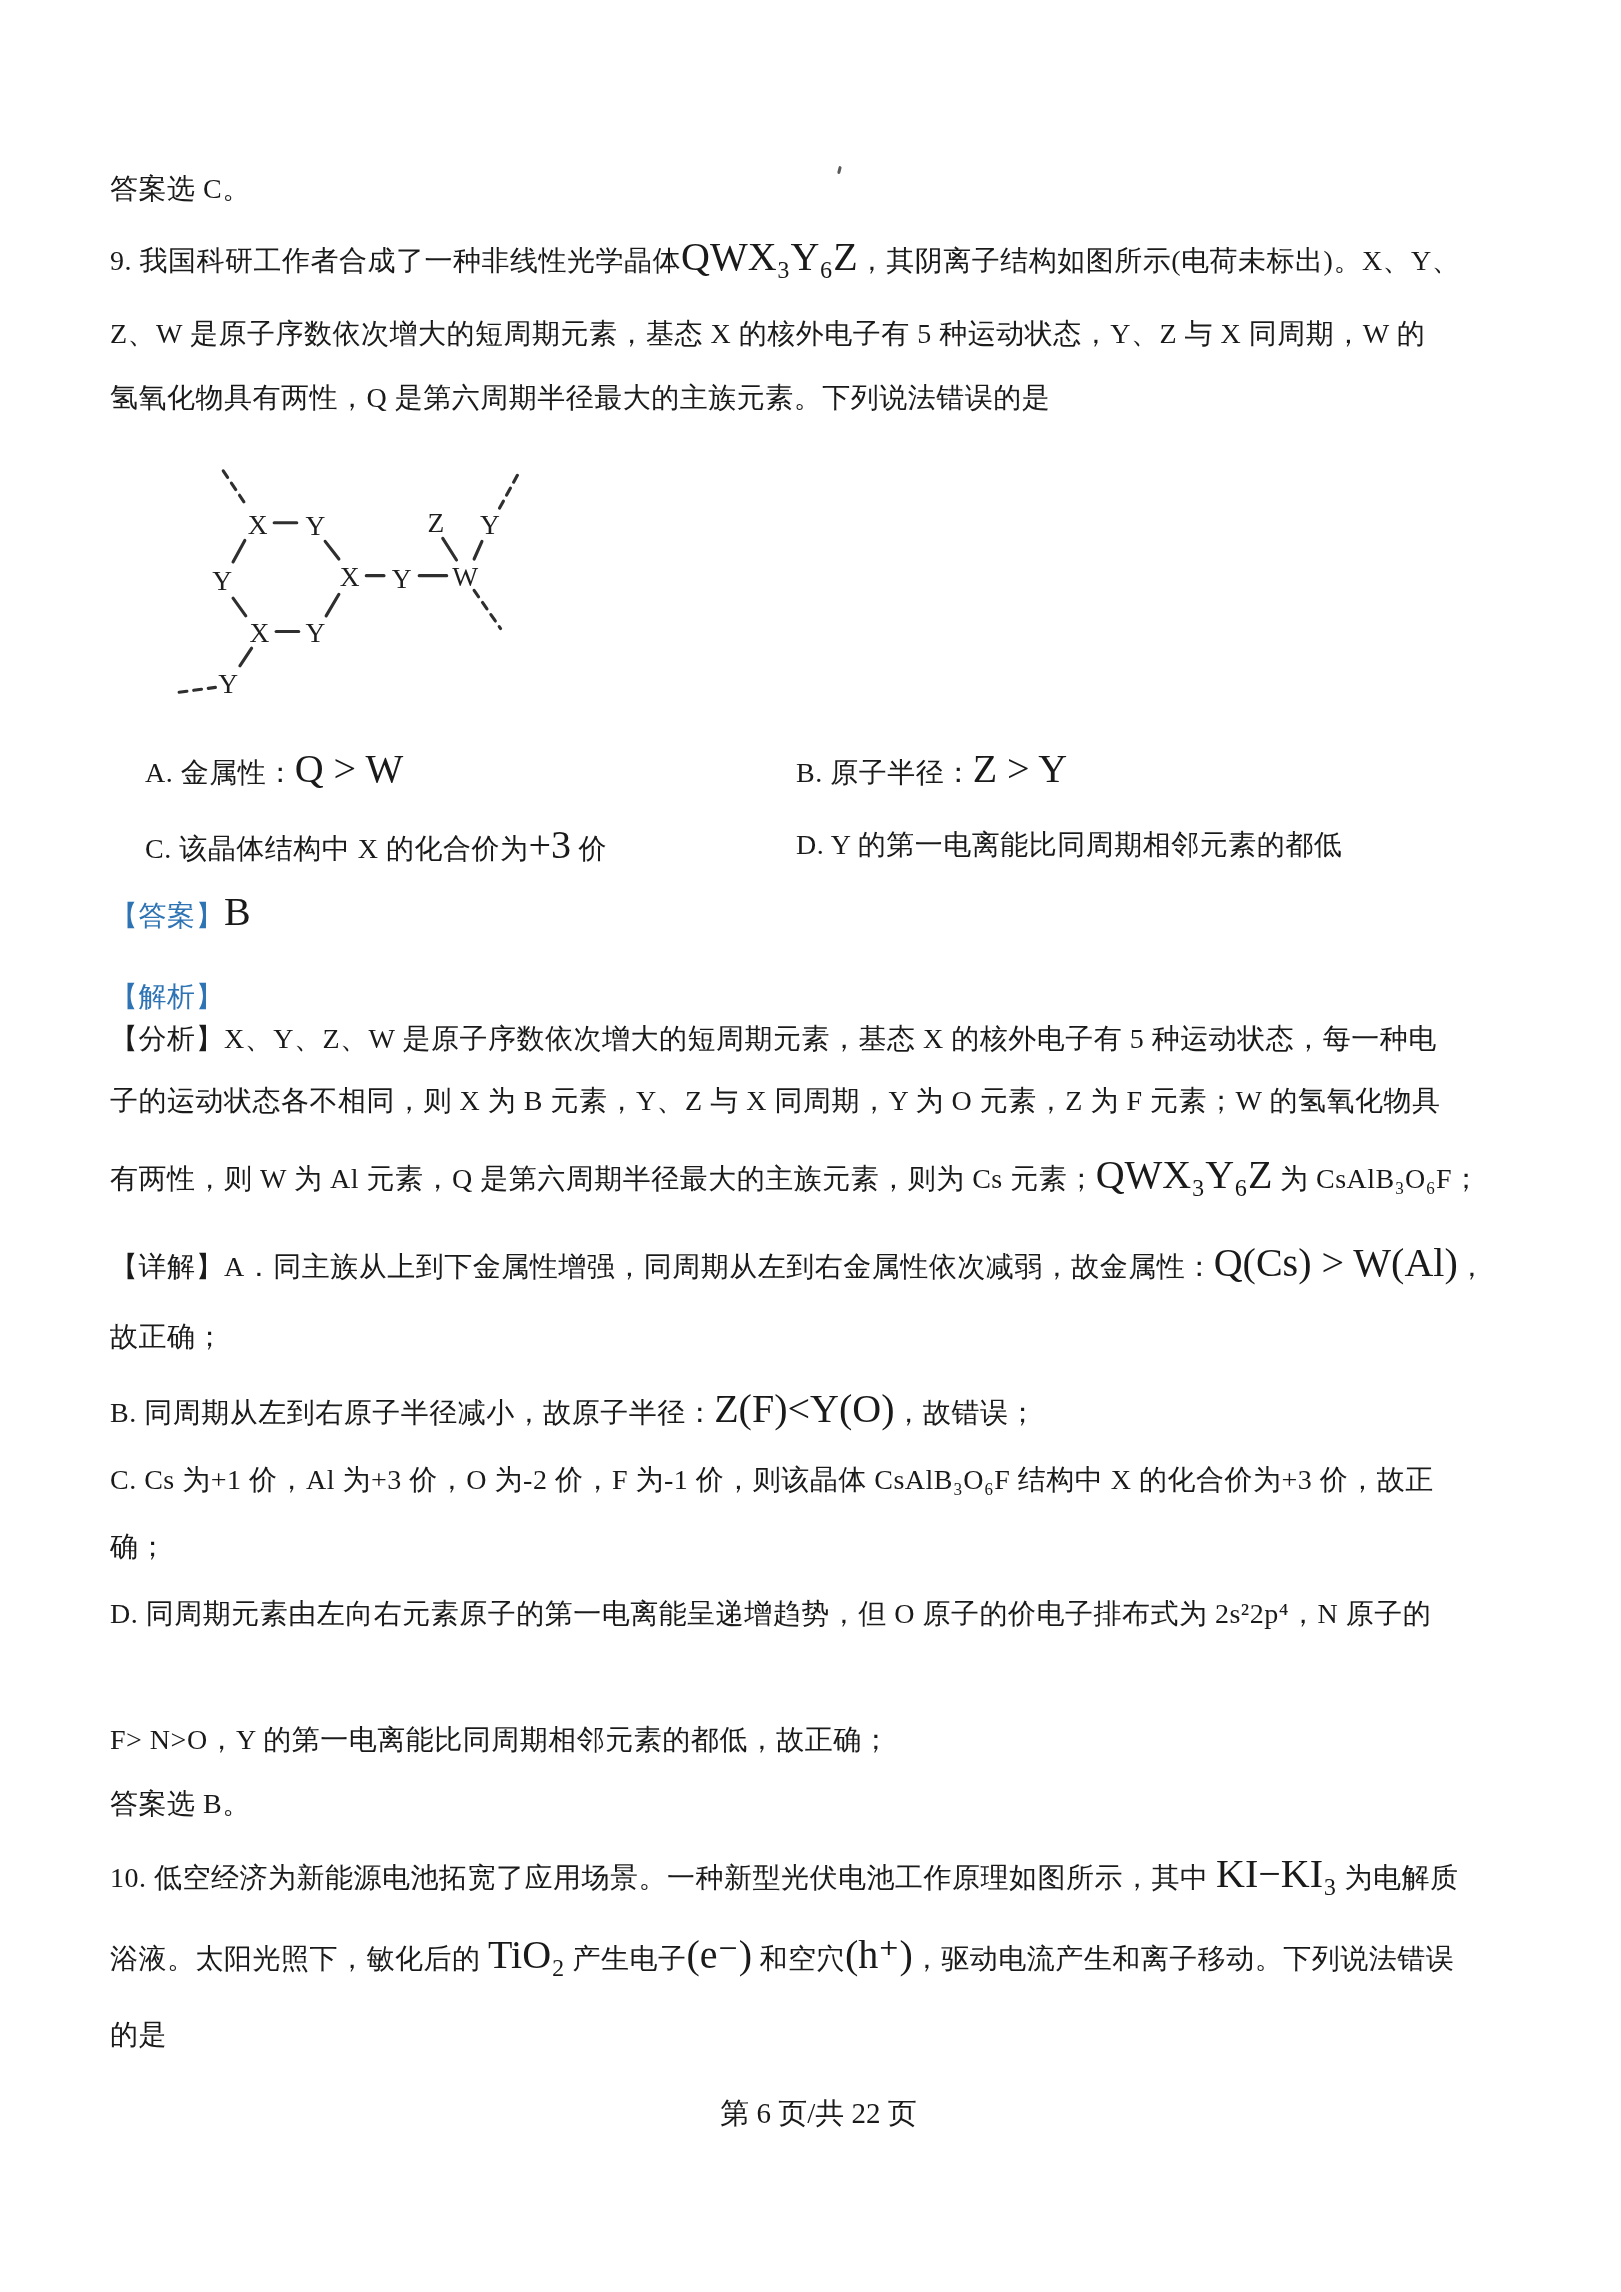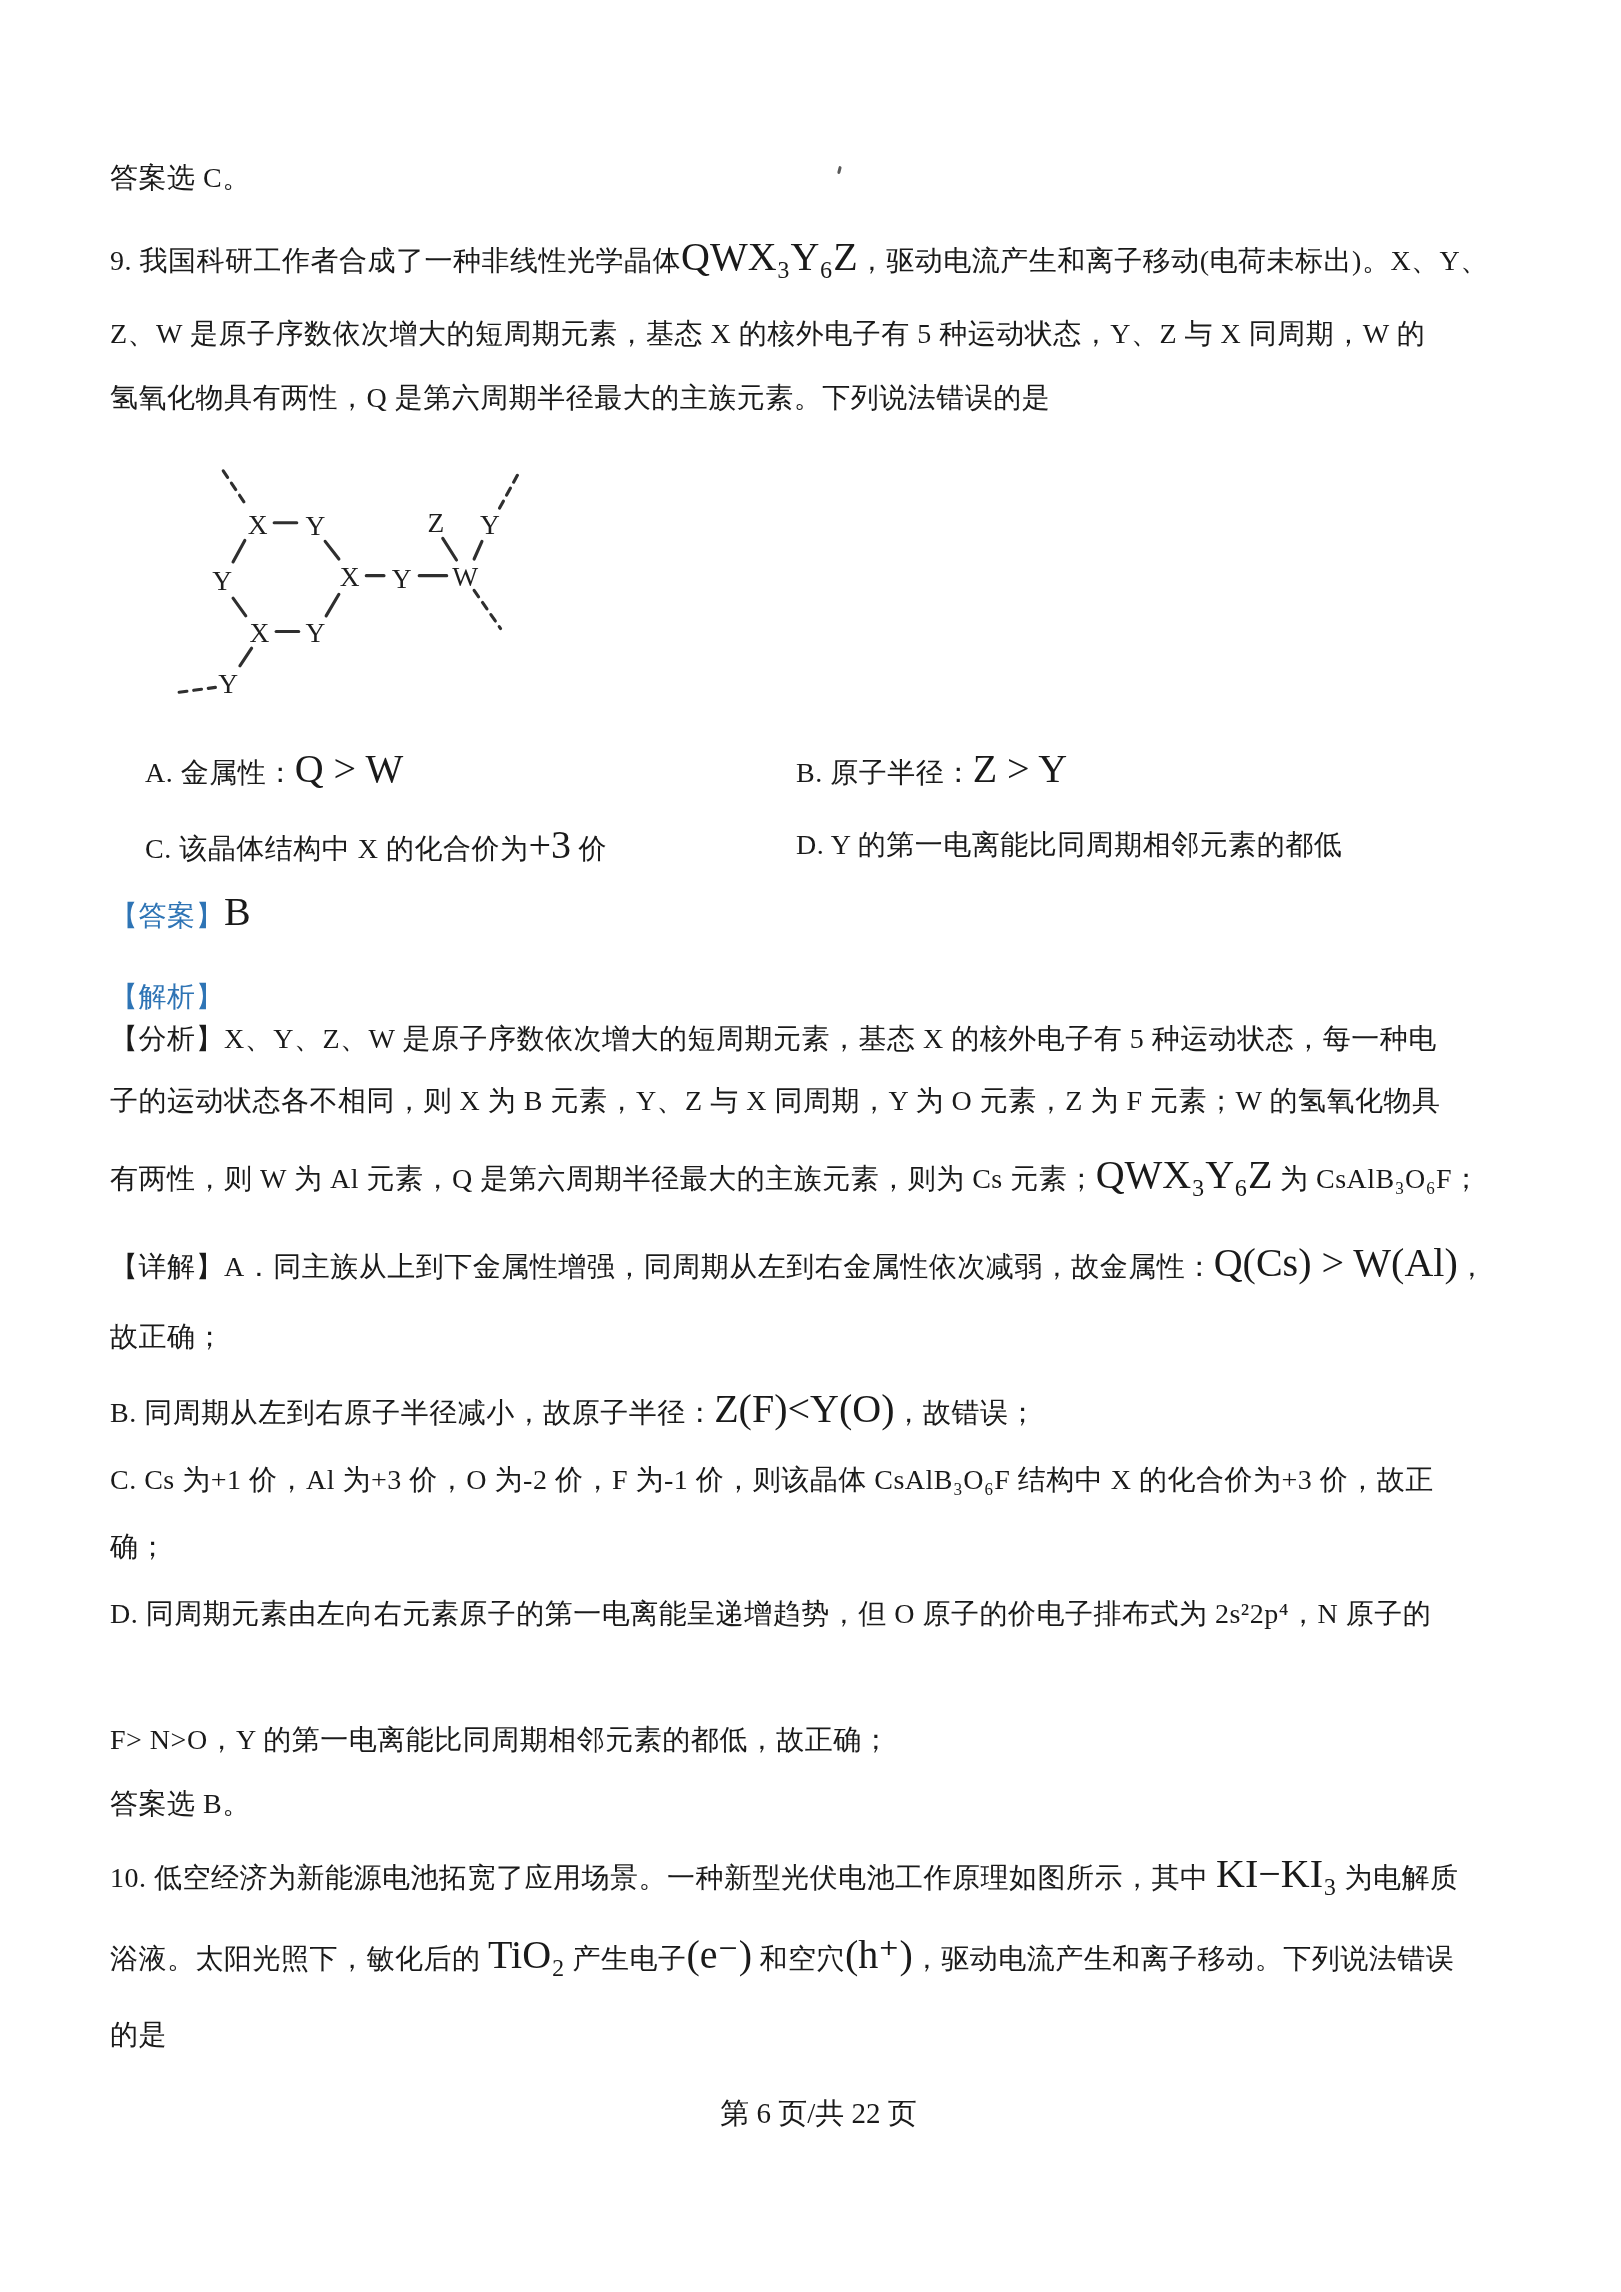--- a/index.html
+++ b/index.html
@@ -50,23 +50,23 @@
     font-family:"Liberation Serif","DejaVu Serif",serif;
     font-size:28px; fill:#1f1f1f;
     text-anchor:middle; dominant-baseline:central;
   }
 </style>
 </head>
 <body>
 
 <div class="page">
 
-  <div class="ln" style="top:156px">答案选 C。</div>
+  <div class="ln" style="top:167px">答案选 C。</div>
 
-  <div class="ln" style="top:235px"><span>9. 我国科研工作者合成了一种非线性光学晶体</span><span class="math">QWX₃Y₆Z</span><span>，驱动电流产生和离子移动(电荷未标出)。X、Y、</span></div>
+  <div class="ln" style="top:235px"><span>9. 我国科研工作者合成了一种非线性光学晶体</span><span class="math">QWX₃Y₆Z</span><span>，其阴离子结构如图所示(电荷未标出)。X、Y、</span></div>
 
   <div class="ln" style="top:312px">Z、W 是原子序数依次增大的短周期元素，基态 X 的核外电子有 5 种运动状态，Y、Z 与 X 同周期，W 的</div>
 
   <div class="ln" style="top:376px">氢氧化物具有两性，Q 是第六周期半径最大的主族元素。下列说法错误的是</div>
 
   <svg class="structure" width="392" height="245" viewBox="0 0 400 250">
 
     <line class="dashed" x1="88" y1="10" x2="112" y2="46"></line>
     <line class="dashed" x1="370" y1="48" x2="389" y2="13"></line>
     <line class="dashed" x1="344" y1="132" x2="371" y2="171"></line>

